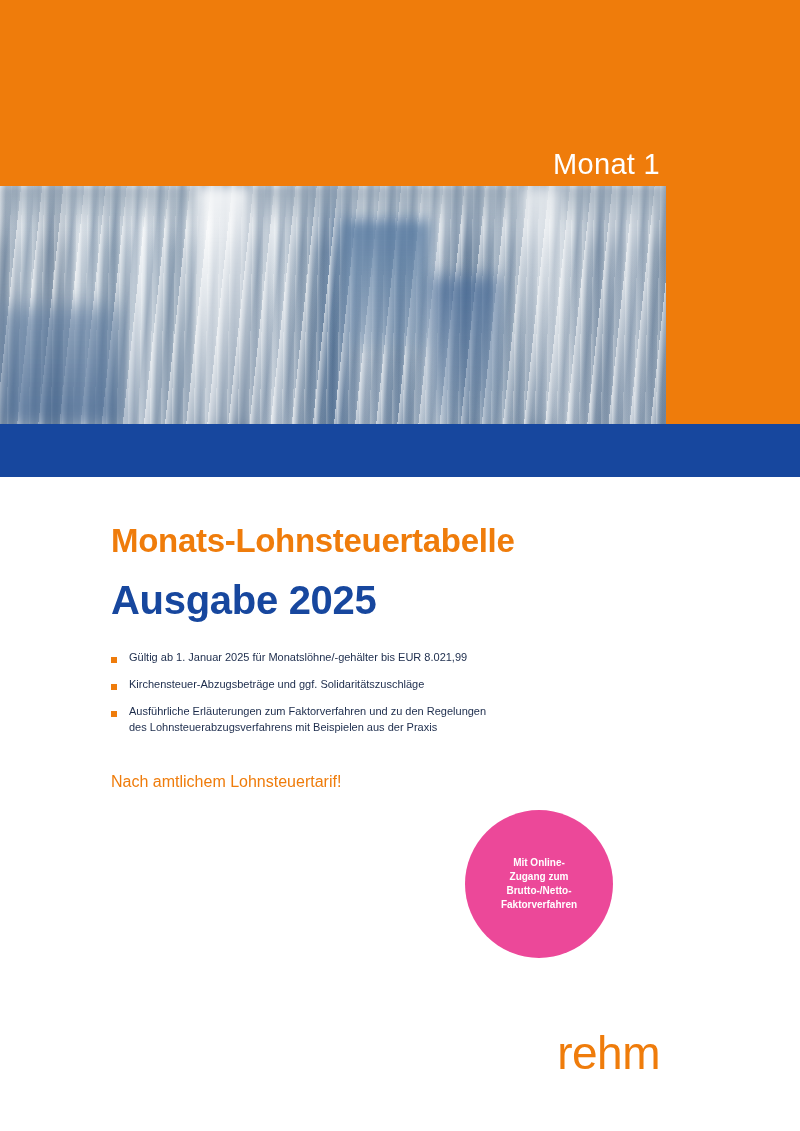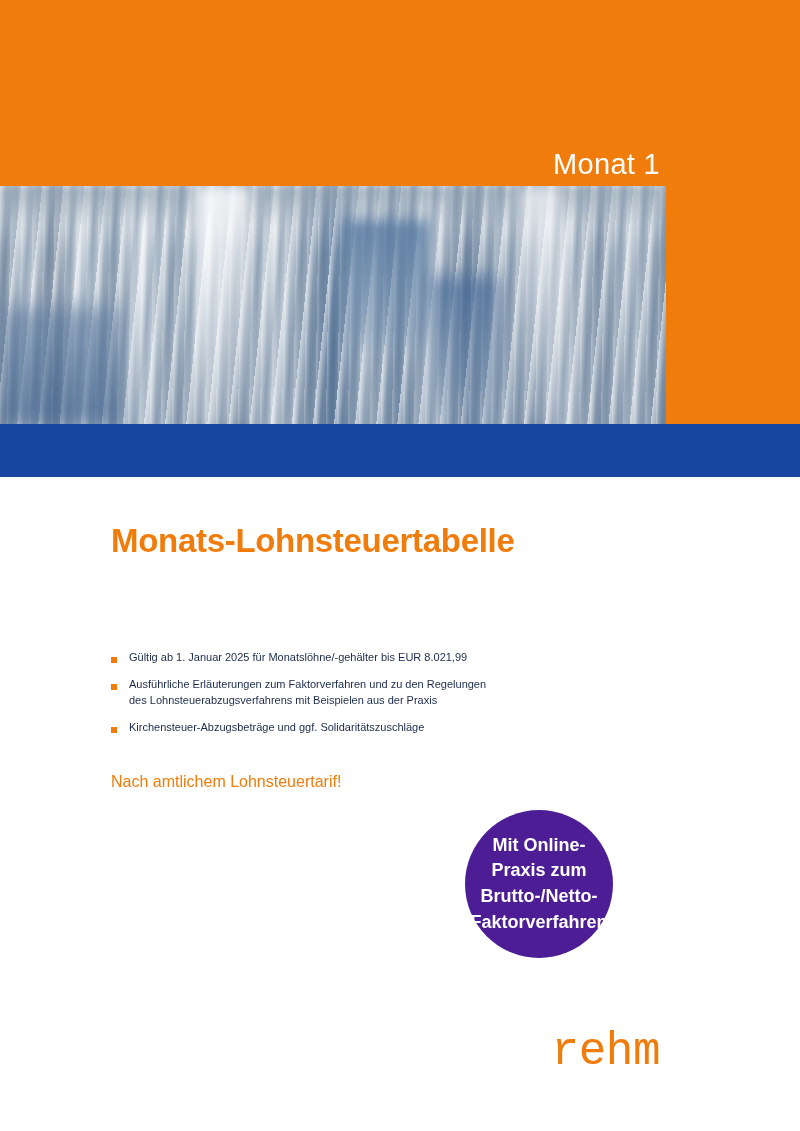--- a/index.html
+++ b/index.html
@@ -186,42 +186,41 @@
   }
 
   
   .badge {
     position: absolute;
     left: 465px;
     top: 810px;
     width: 148px;
     height: 148px;
     border-radius: 50%;
-    background: #4c1d95;
+    background: #ec4899;
     color: #ffffff;
     display: flex;
     flex-direction: column;
     align-items: center;
     justify-content: center;
     text-align: center;
-    font-size: 18px;
+    font-size: 10px;
     font-weight: 700;
     line-height: 1.42;
   }
 
   
   .logo {
     position: absolute;
     right: 140px;
     top: 1026px;
     color: #ef7c0b;
     font-size: 46px;
     font-weight: 400;
     letter-spacing: -0.5px;
-    font-family: Liberation Mono, monospace;
   }
 </style>
 </head>
 <body>
 
 <div class="page">
 
   <div class="orange-band"></div>
 
   <div class="edition-label">Monat 1</div>
@@ -234,45 +233,46 @@
     <div class="light-col2"></div>
     <div class="blue-block-a"></div>
     <div class="blue-block-b"></div>
     <div class="blue-block-c"></div>
   </div>
 
   <div class="blue-band"></div>
 
   <div class="title-main">Monats-Lohnsteuertabelle</div>
 
+  <div class="title-sub">Ausgabe 2025</div>
 
   <div class="bullets">
 
     <div class="bullet-row">
       <span class="sq"></span>
       <span>Gültig ab 1. Januar 2025 für Monatslöhne/-gehälter bis EUR 8.021,99</span>
+    </div>
+
+    <div class="bullet-row">
+      <span class="sq"></span>
+      <span>Kirchensteuer-Abzugsbeträge und ggf. Solidaritätszuschläge</span>
     </div>
 
     <div class="bullet-row">
       <span class="sq"></span>
       <span>Ausführliche Erläuterungen zum Faktorverfahren und zu den Regelungen</span>
       <span class="l2">des Lohnsteuerabzugsverfahrens mit Beispielen aus der Praxis</span>
     </div>
 
-    <div class="bullet-row">
-      <span class="sq"></span>
-      <span>Kirchensteuer-Abzugsbeträge und ggf. Solidaritätszuschläge</span>
-    </div>
-
   </div>
 
   <div class="tagline">Nach amtlichem Lohnsteuertarif!</div>
 
   <div class="badge">
     <span>Mit Online-</span>
-    <span>Praxis zum</span>
+    <span>Zugang zum</span>
     <span>Brutto-/Netto-</span>
     <span>Faktorverfahren</span>
   </div>
 
   <div class="logo">rehm</div>
 
 </div>
 
 </body></html>

